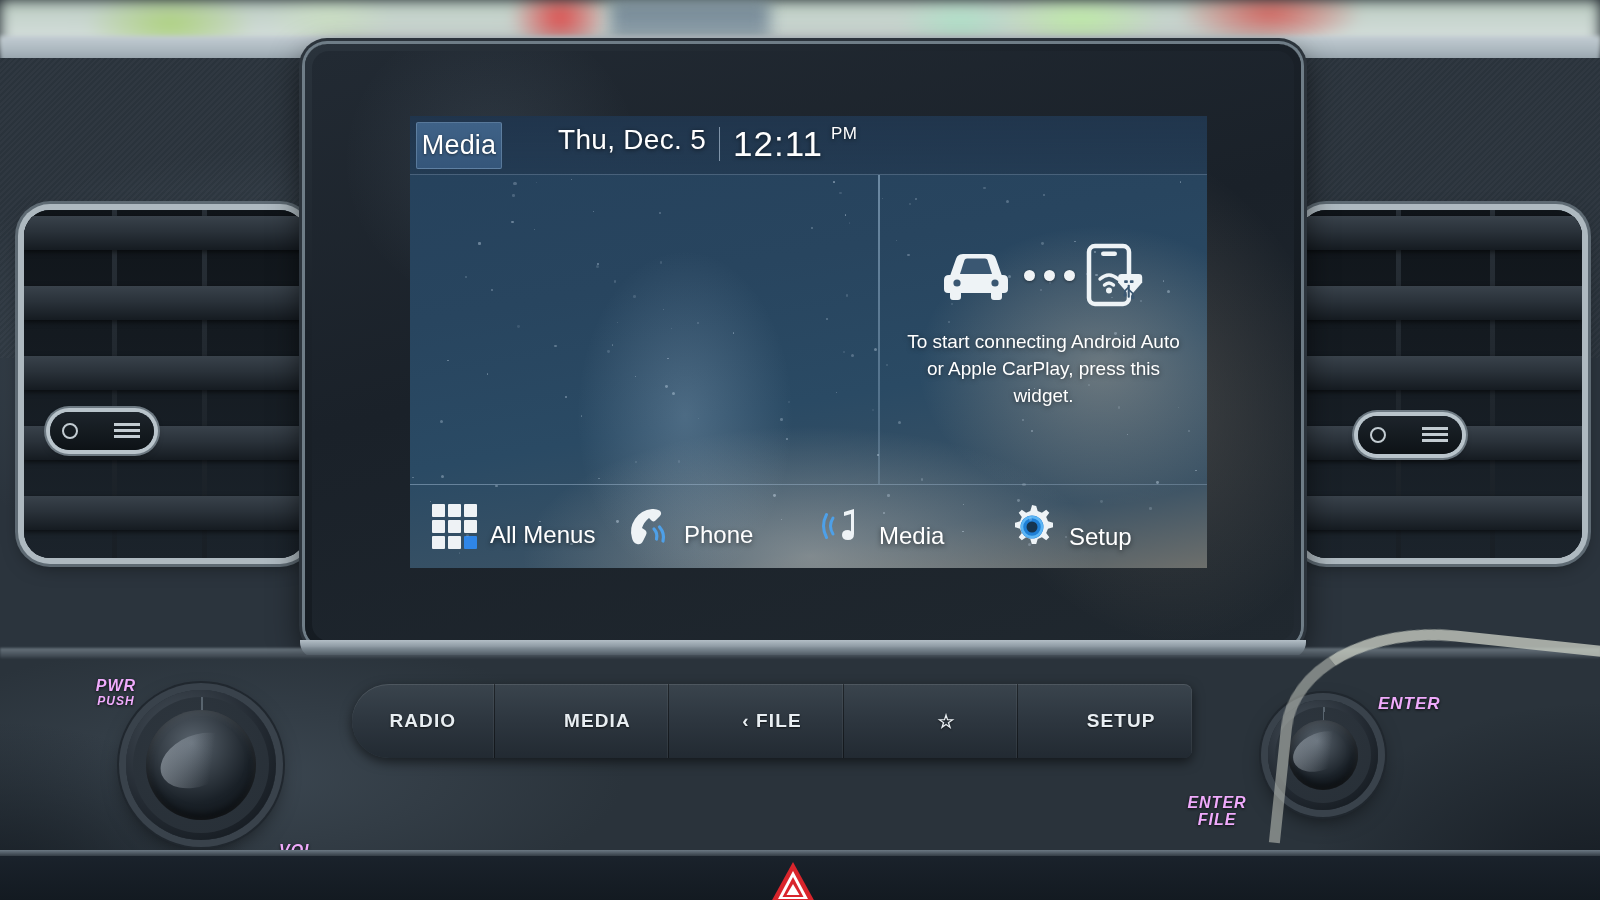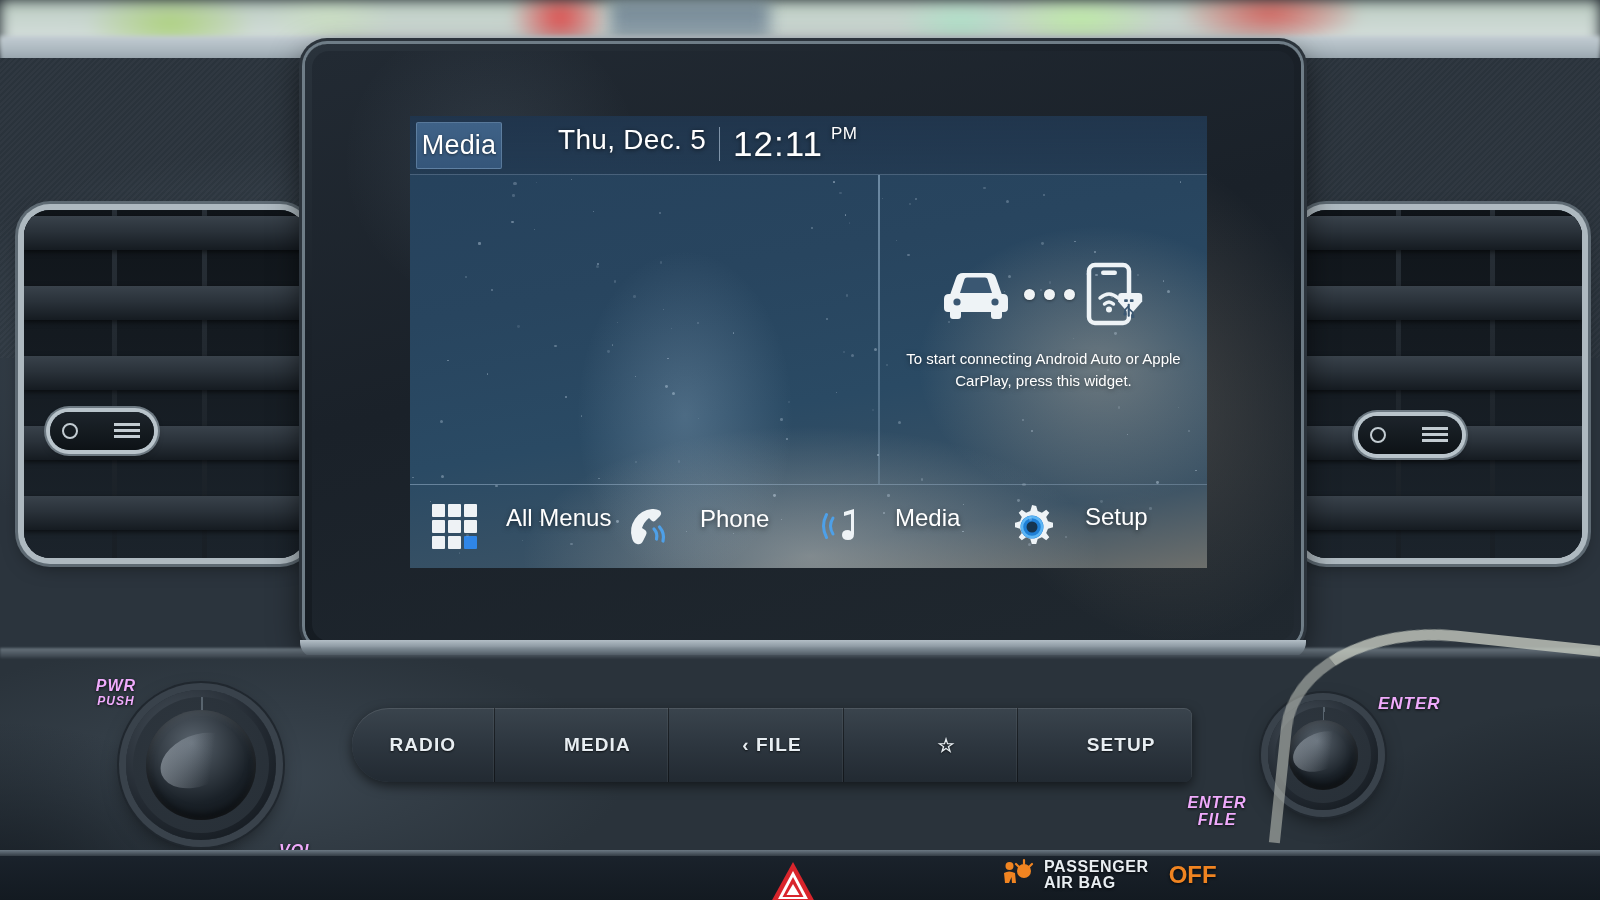--- a/index.html
+++ b/index.html
@@ -114,27 +114,27 @@
     color:#fff; font-size:40px; letter-spacing:.3px;
     text-shadow:0 2px 7px rgba(0,0,0,.55);}
 
   
   .widget{ position:absolute; left:470px; top:60px; width:327px; height:307px;
     display:flex; flex-direction:column; align-items:center; justify-content:center;}
   .wicons{ display:flex; align-items:center; gap:11px; margin-bottom:22px; margin-top:-6px;}
   .dots{ display:flex; gap:9px;}
   .dots i{ width:11px; height:11px; border-radius:50%; background:#f0f3f5; display:block;
     box-shadow:0 1px 3px rgba(0,0,0,.4);}
-  .wtext{ color:#fff; font-size:15px; line-height:1.42; text-align:center; width:290px;
+  .wtext{ color:#fff; font-size:19px; line-height:1.42; text-align:center; width:290px;
     text-shadow:0 1px 5px rgba(0,0,0,.5);}
 
   
   .navbar{ position:absolute; left:0; top:369px; width:100%; height:83px;
     display:flex; align-items:center;}
-  .navitem{ display:flex; align-items:flex-start; gap:29px; color:#fff;
+  .navitem{ display:flex; align-items:flex-end; gap:13px; color:#fff;
     font-size:24px; text-shadow:0 2px 5px rgba(0,0,0,.5);}
   .n1{ position:absolute; left:22px; }
   .n2{ position:absolute; left:215px; }
   .n3{ position:absolute; left:410px; }
   .n4{ position:absolute; left:598px; }
 
   .grid9{ display:grid; grid-template-columns:repeat(3,13px); grid-template-rows:repeat(3,13px);
     gap:3px;}
   .grid9 b{ display:block; background:#eef2f5; border-radius:1px;}
   .grid9 b.hl{ background:#2f86e8;}
@@ -145,21 +145,21 @@
     background:linear-gradient(180deg,#b3bec6,#76838d 60%,#46505a);}
 
   
   .console{ position:absolute; left:0; top:655px; width:1600px; height:245px;
     background:
       radial-gradient(ellipse 500px 180px at 250px 120px, #3b4650, #2a333b 75%),
       linear-gradient(180deg,#2d363f 0%, #242c34 45%, #1a2128 100%);}
   .console-edge{ position:absolute; left:0; top:648px; width:1600px; height:10px;
     background:linear-gradient(180deg,#7e8b94,#3c454e); opacity:.75; filter:blur(1px);}
 
-  .btnrow{ position:absolute; left:352px; top:708px; width:840px; height:74px;
+  .btnrow{ position:absolute; left:352px; top:684px; width:840px; height:74px;
     display:flex; border-radius:37px 8px 8px 37px; overflow:hidden;
     background:linear-gradient(180deg,#3a444d 0%, #2d363f 50%, #222a32 100%);
     box-shadow:inset 0 1px 0 rgba(255,255,255,.10), 0 4px 12px rgba(0,0,0,.55);gap:32px;}
   .hbtn{ flex:1; display:flex; align-items:center; justify-content:center;
     color:#e8eef2; font-size:19px; font-weight:700; letter-spacing:1.1px;
     border-right:1px solid rgba(0,0,0,.45);
     box-shadow:inset -1px 0 0 rgba(255,255,255,.06);
     text-shadow:0 1px 2px rgba(0,0,0,.7);}
   .hbtn:last-child{ border-right:none;}
 
@@ -534,37 +534,18 @@
 
   <div class="hazard">
     <svg width="46" height="44" viewBox="0 0 46 44">
       <path d="M23 2 L45 42 L1 42 Z" fill="#d9252c"></path>
       <path d="M23 11 L38 39 L8 39 Z" fill="#ffffff"></path>
       <path d="M23 17 L33.5 37 L12.5 37 Z" fill="#d9252c"></path>
       <path d="M23 24 L29.5 35 L16.5 35 Z" fill="#ffffff"></path>
     </svg>
   </div>
 
-  <div class="airbag">
-    <span class="ab-icon">
-      <svg width="34" height="34" viewBox="0 0 34 34">
-        <circle cx="9.5" cy="8" r="4" fill="#f08421"></circle>
-        <path d="M4 15 Q9 12 15 15 L16 25 L12 25 L11.5 19 L9 25 L5 25 Z" fill="#f08421"></path>
-        <circle cx="24" cy="13" r="7" fill="#f08421"></circle>
-        <g stroke="#f08421" stroke-width="2.2" stroke-linecap="round">
-          <path d="M24 2 L24 6"></path>
-            <path d="M32 6 L29 9"></path>
-            <path d="M16 6 L19 9"></path>
-        </g>
-      </svg>
-    </span>
-    <span>
-      <span class="ab-text" style="display:block">PASSENGER</span>
-      <span class="ab-text" style="display:block">AIR BAG</span>
-    </span>
-    <span class="ab-off">OFF</span>
-  </div>
 
   <div class="mesh">
     <div class="mesh-in"></div>
   </div>
 
 </div>
 
 </body></html>

